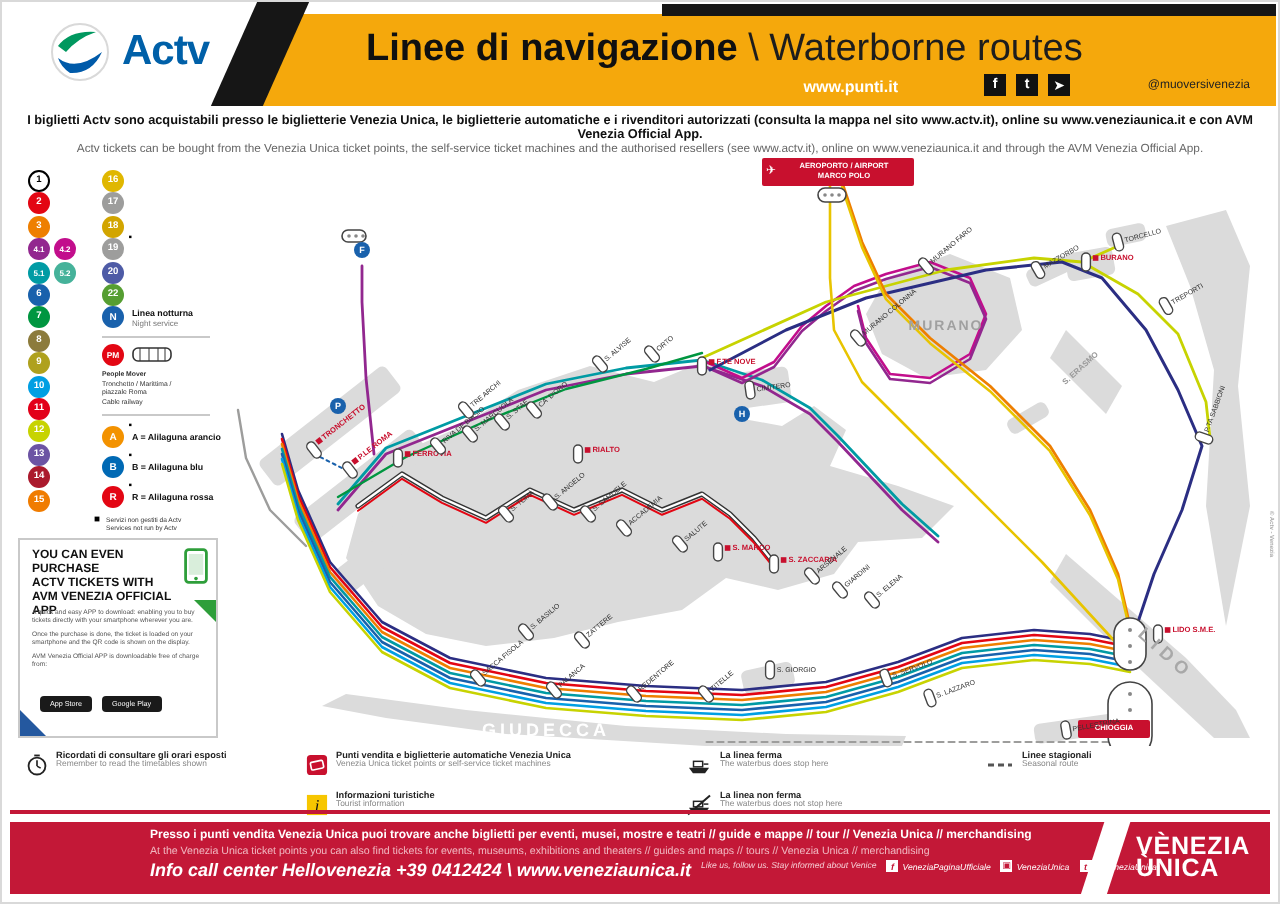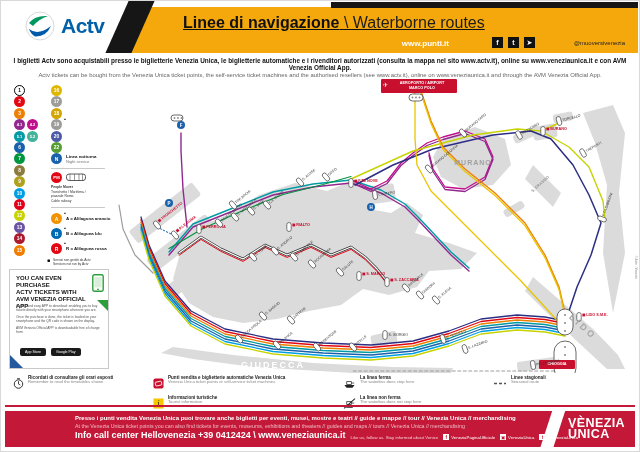--- a/index.html
+++ b/index.html
@@ -5,21 +5,21 @@
   html,body{margin:0;padding:0;background:#fff;}
   body{width:640px;height:452px;overflow:hidden;font-family:"Liberation Sans","DejaVu Sans",sans-serif;}
   .page{position:relative;width:640px;height:452px;box-sizing:border-box;border:1px solid #d9d9d9;background:#fff;}
   
   .header{position:absolute;left:0;top:0;width:100%;height:48px;background:#fff;}
   .hdr-yellow{position:absolute;left:128px;top:6px;right:1px;height:46px;background:#F5A80C;clip-path:polygon(22px 0,100% 0,100% 100%,0 100%);}
   .hdr-topblack{position:absolute;left:330px;top:1px;right:1px;height:6px;background:#161616;}
   .hdr-diag{position:absolute;left:116px;top:0;width:26px;height:52px;background:#161616;transform:skewX(-24deg);}
   .logo{position:absolute;left:24px;top:10px;display:flex;align-items:center;gap:6px;}
   .logo-text{font-size:21px;font-weight:bold;color:#0060A8;letter-spacing:-.5px;}
-  .hdr-title{position:absolute;left:182px;top:13px;font-size:16px;color:#101010;white-space:nowrap;z-index:2;text-decoration:underline;}
+  .hdr-title{position:absolute;left:182px;top:13px;font-size:19px;color:#101010;white-space:nowrap;z-index:2;}
   .hdr-title strong{font-weight:800;}
   .hdr-title .thin{font-weight:300;color:#1d1d1d;}
   .hdr-web{position:absolute;right:190px;top:38px;color:#fff;font-weight:bold;font-size:8px;z-index:2;}
   .hdr-social{position:absolute;right:104px;top:36px;display:flex;gap:5px;z-index:2;}
   .sq{width:11px;height:11px;background:#111;color:#fff;font-size:7px;font-weight:bold;display:flex;align-items:center;justify-content:center;}
   .hdr-handle{position:absolute;right:14px;top:39px;font-size:6px;color:#222;z-index:2;}
   
   .notice{position:absolute;left:0;top:54px;width:100%;text-align:center;}
   .notice .l1{font-size:6.4px;font-weight:bold;color:#101010;margin:2px 0 1px;}
   .notice .l2{font-size:5.9px;color:#666;}
@@ -59,21 +59,21 @@
   .lcol{display:flex;flex-direction:column;justify-content:flex-start;gap:2px;}
   .lc1{width:140px}.lc2{width:190px}.lc3{width:150px}.lc4{flex:1}
   .litem{display:flex;gap:4px;align-items:flex-start;}
   .litem .it{font-size:4.6px;font-weight:bold;color:#222;line-height:5px;}
   .litem .en{font-size:4.2px;color:#888;line-height:4.8px;}
   .redline{position:absolute;left:4px;right:4px;top:404px;height:2px;background:#C31837;}
   
   .footer{position:absolute;left:4px;right:4px;top:410px;height:36px;background:#C31837;color:#fff;overflow:hidden;}
   .footer .f1{position:absolute;left:70px;top:4px;font-size:6px;font-weight:bold;white-space:nowrap;}
   .footer .f2{position:absolute;left:70px;top:11.5px;font-size:5.3px;color:rgba(255,235,238,.75);white-space:nowrap;}
-  .footer .f3{position:absolute;left:70px;top:19px;display:flex;align-items:flex-end;gap:5px;}
+  .footer .f3{position:absolute;left:70px;top:19px;display:flex;align-items:flex-start;gap:5px;font-style:italic;}
   .footer .info{font-size:9px;font-weight:bold;}
   .footer .snote{font-size:4.3px;color:rgba(255,235,238,.85);}
   .fh{display:flex;align-items:center;gap:2px;font-size:4.3px;}
   .fsq{width:6px;height:6px;background:#fff;color:#C31837;font-size:4.5px;font-weight:bold;display:flex;align-items:center;justify-content:center;}
   .slash{position:absolute;right:76px;top:-2px;width:13px;height:42px;background:#fff;transform:skewX(-18deg);}
   .vu{position:absolute;right:10px;top:7px;text-align:left;font-weight:800;font-size:12.5px;line-height:10.5px;letter-spacing:.4px;}
 </style>
 </head>
 <body>
 

